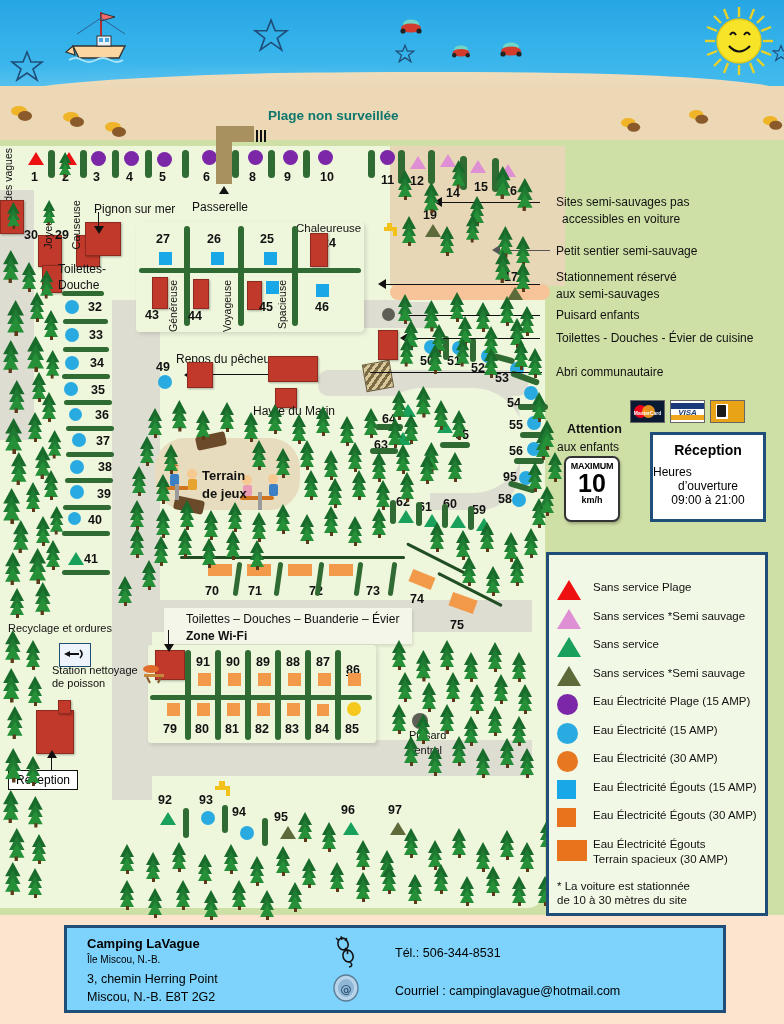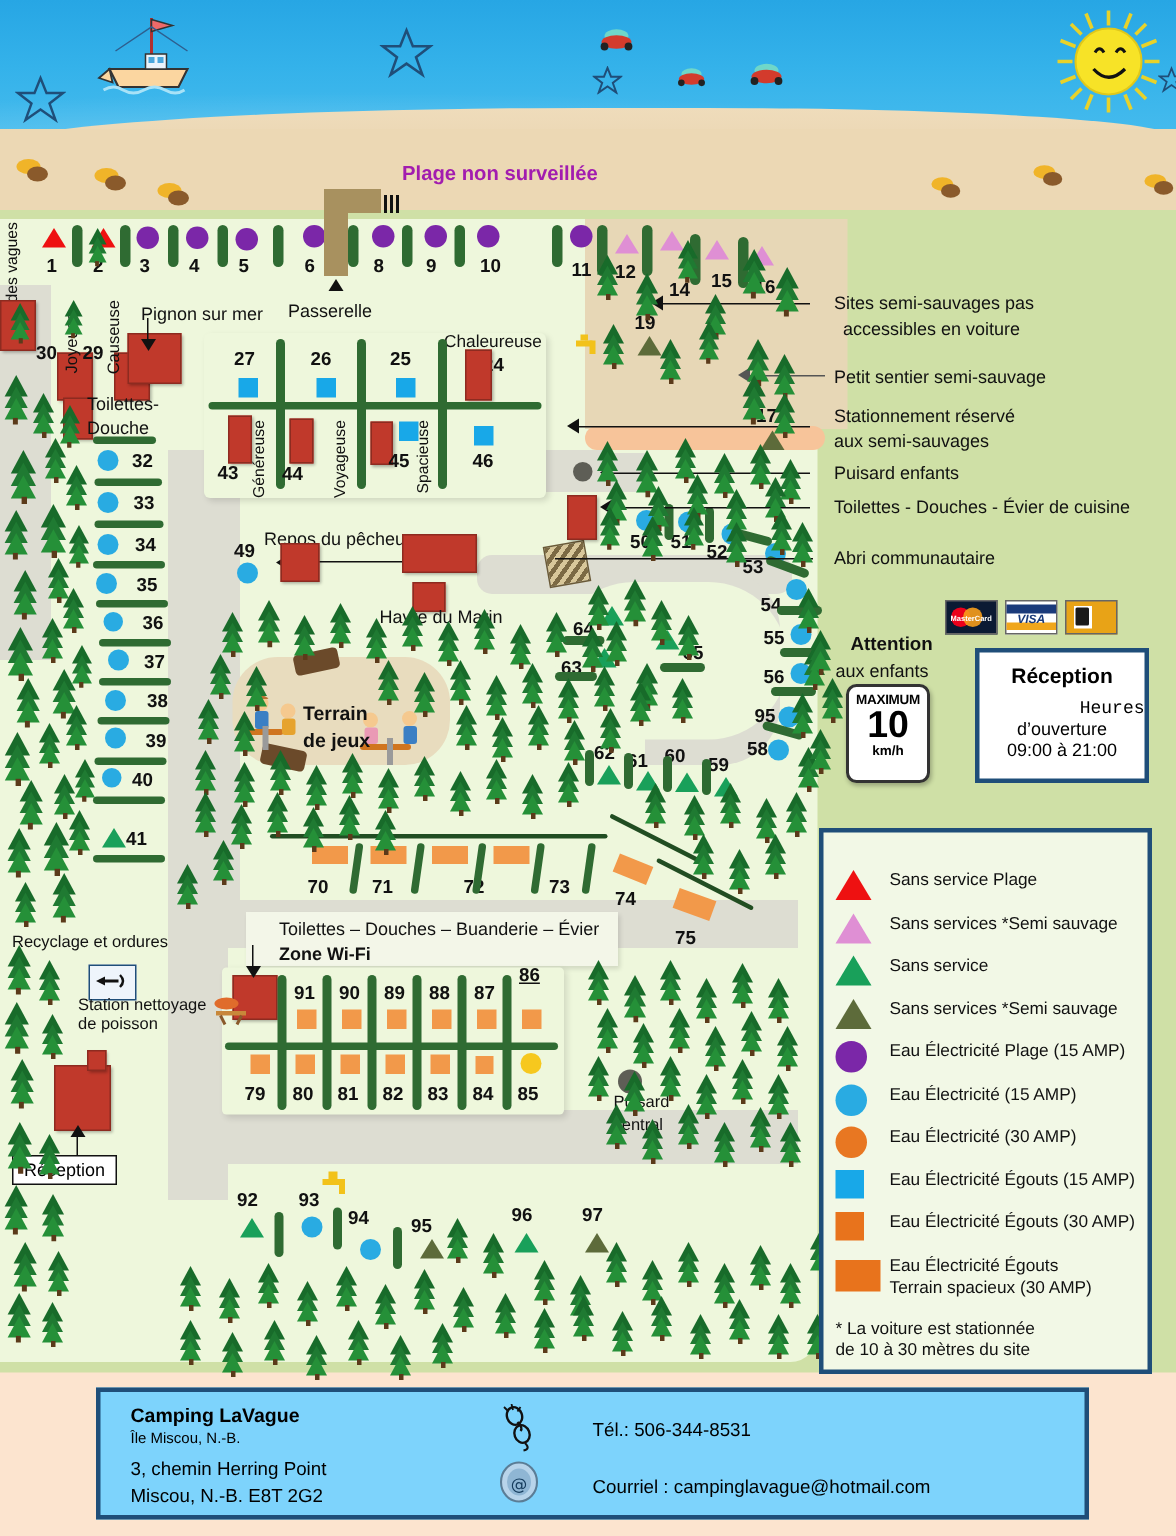--- a/index.html
+++ b/index.html
@@ -106,21 +106,21 @@
     border-right:5px solid transparent;border-top:8px solid #111;}
   .arrowU{position:absolute;width:0;height:0;border-left:5px solid transparent;
     border-right:5px solid transparent;border-bottom:8px solid #111;}
 
   
   .card{position:absolute;width:33px;height:21px;border:1px solid #666;}
   .card.mc{background:#0b1a33;}
   .card.visa{background:#fff;}
   .card.interac{background:#e8a317;}
 
-  .platetxt{position:absolute;font-size:13.5px;font-weight:700;color:#a21caf;}
+  .platetxt{position:absolute;font-size:13.5px;font-weight:700;color:#0f766e;}
   .boat,.sun,.star,.crab,.car{position:absolute;}
 </style>
 </head>
 <body>
 
 <div id="map">
 
   <div class="water"></div>
 
   <svg class="boat" style="left:63px;top:8px;" width="65" height="58" viewBox="0 0 65 58">
@@ -516,21 +516,21 @@
       <ellipse cx="9" cy="5" rx="8" ry="4" fill="#e06c2b"></ellipse>
       <rect x="2" y="10" width="20" height="3" fill="#c8883a"></rect>
       <path d="M5 13 l3 6 M19 13 l-3 6" stroke="#8a5a2b" stroke-width="2"></path>
     </svg>
 
   <div class="num" style="left:196px;top:655px;">91</div>
   <div class="num" style="left:226px;top:655px;">90</div>
   <div class="num" style="left:256px;top:655px;">89</div>
   <div class="num" style="left:286px;top:655px;">88</div>
   <div class="num" style="left:316px;top:655px;">87</div>
-  <div class="num" style="left:346px;top:643px;text-decoration:underline;">86</div>
+  <div class="num" style="left:346px;top:663px;text-decoration:underline;">86</div>
 
   <div class="sq sq-orange" style="left:198px;top:673px;width:13px;height:13px;"></div>
   <div class="sq sq-orange" style="left:228px;top:673px;width:13px;height:13px;"></div>
   <div class="sq sq-orange" style="left:258px;top:673px;width:13px;height:13px;"></div>
   <div class="sq sq-orange" style="left:288px;top:673px;width:13px;height:13px;"></div>
   <div class="sq sq-orange" style="left:318px;top:673px;width:13px;height:13px;"></div>
   <div class="sq sq-orange" style="left:348px;top:673px;width:13px;height:13px;"></div>
 
   <div class="hedge" style="left:150px;top:695px;width:222px;height:5px;"></div>
   <div class="hedgeV" style="left:185px;top:650px;width:6px;height:90px;"></div>
@@ -1872,21 +1872,21 @@
   <div class="lbl" style="left:557px;top:440px;font-size:12px;">aux enfants</div>
 
   <div class="speedsign" style="left:564px;top:456px;width:52px;height:62px;">
     <div class="mx">MAXIMUM</div>
     <div class="vv">10</div>
     <div class="kk">km/h</div>
   </div>
 
   <div class="panel-white" style="left:650px;top:432px;width:110px;height:84px;">
     <div style="text-align:center;font-size:14px;font-weight:700;margin-top:7px;">Réception</div>
-    <div style="text-align:right;font-size:12px;margin-top:7px;font-family:Liberation Mono, monospace;">Heures</div>
+    <div style="text-align:left;font-size:12px;margin-top:7px;">Heures</div>
     <div style="text-align:center;font-size:12px;">d’ouverture</div>
     <div style="text-align:center;font-size:12px;">09:00 à 21:00</div>
   </div>
 
   <div class="panel" style="left:546px;top:552px;width:216px;height:358px;">
     <div id="legend-rows" style="position:relative;padding-top:22px;">
         <div class="leg-row">
           <div class="leg-ic" style="width: 0px; height: 0px; border-left: 12px solid transparent; border-right: 12px solid transparent; border-bottom: 20px solid rgb(238, 17, 17);"></div>
           <div class="leg-tx">Sans service Plage</div>
         </div>

